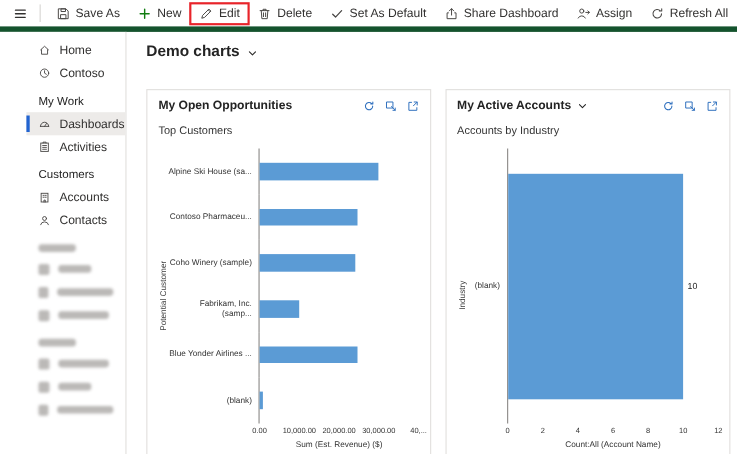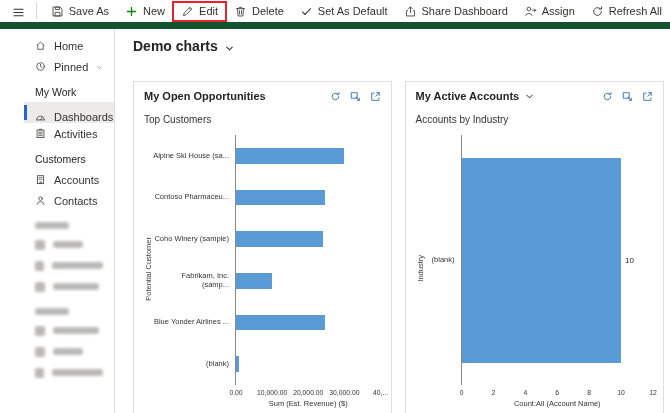--- a/index.html
+++ b/index.html
@@ -2,38 +2,38 @@
 <html><head>
 <meta charset="utf-8">
 <style>
   * { margin:0; padding:0; box-sizing:border-box; }
   html,body { background:#fff; }
   .app {
     width:670px; height:413px; overflow:hidden; position:relative;
     font-family:"Liberation Sans", sans-serif; color:#323130; background:#fff;
   }
   
-  .topbar { height:29px; display:flex; align-items:center; border-bottom:7px solid #14532d; background:#fff; }
+  .topbar { height:29px; display:flex; align-items:center; border-bottom:5px solid #14532d; background:#fff; }
   .menu-zone { width:114px; display:flex; align-items:center; padding-left:12px; height:100%; }
   .vdiv { width:1px; height:16px; background:#d6d4d2; margin-right:6px; }
   .cmd { display:flex; align-items:center; gap:5px; padding:3px 8px; font-size:11px;
          background:none; border:none; color:#323130; cursor:pointer; white-space:nowrap;
          font-family:"Liberation Sans", sans-serif; }
   .cmd .ic { color:#484644; }
   .cmd.green-ic .ic { color:#107c10; }
   .cmd.highlight { outline:2px solid #e8242a; outline-offset:-1px; }
   .ic { width:13px; height:13px; display:block; }
   .ic-s { width:11px; height:11px; display:block; }
   
   .body { display:flex; height:384px; }
   .sidebar { width:115px; border-right:1px solid #e1dfdd; background:#fff; padding-top:6px; font-size:11px; flex-shrink:0; overflow:hidden;padding-left:24px; }
   .side-item { display:flex; align-items:center; gap:8px; height:21px; padding:0 11px; position:relative; cursor:pointer; }
   .side-item .ic { color:#484644; flex-shrink:0; }
   .side-item .chev { margin-left:auto; color:#605e5c; }
-  .side-item.selected { background:#edebe9;align-items:flex-end; }
+  .side-item.selected { background:#edebe9; }
   .side-item.selected::before { content:""; position:absolute; left:0; top:3px; bottom:3px; width:3px; background:#2264d1; }
   .section-hd { font-weight:normal; font-size:10.5px; color:#242424; padding:9px 11px 4px; }
   .blur-bar { background:#bbb9b7; border-radius:3px; filter:blur(1.5px); }
   .blur-hd { width:34px; height:7px; margin:11px 11px 5px; }
   .blur-item { display:flex; align-items:center; gap:8px; height:21px; padding:0 11px; cursor:pointer; }
   .blur-ic { width:10px; height:10px; border-radius:2px; }
   .bw1 { width:30px; height:7px; } .bw2 { width:54px; height:7px; } .bw3 { width:46px; height:7px; }
   
   .main { flex:1; padding:7px 6px 0 18px; overflow:hidden; }
   .title-row { display:flex; align-items:center; gap:6px; font-size:14px; font-weight:bold; color:#242424; margin:2px 0 27px; }
@@ -169,21 +169,21 @@
         </span>
         <span>Home</span>
       </div>
       <div class="side-item">
         <span class="ic-s ic">
           <svg viewBox="0 0 16 16" stroke="currentColor" fill="none" stroke-width="1.2" stroke-linecap="round">
               <circle cx="8" cy="8" r="5.5"></circle>
               <path d="M8 4.8 V8 l2.4 1.5"></path>
             </svg>
         </span>
-        <span>Pinned</span>
+        <span>Contoso</span>
         <span class="chev ic-s">
           <svg viewBox="0 0 16 16" stroke="currentColor" fill="none" stroke-width="1.4" stroke-linecap="round" stroke-linejoin="round">
               <path d="M4 6.5 L8 10.5 L12 6.5"></path>
             </svg>
         </span>
       </div>
 
       <div class="section-hd">My Work</div>
 
       <div class="side-item selected">

